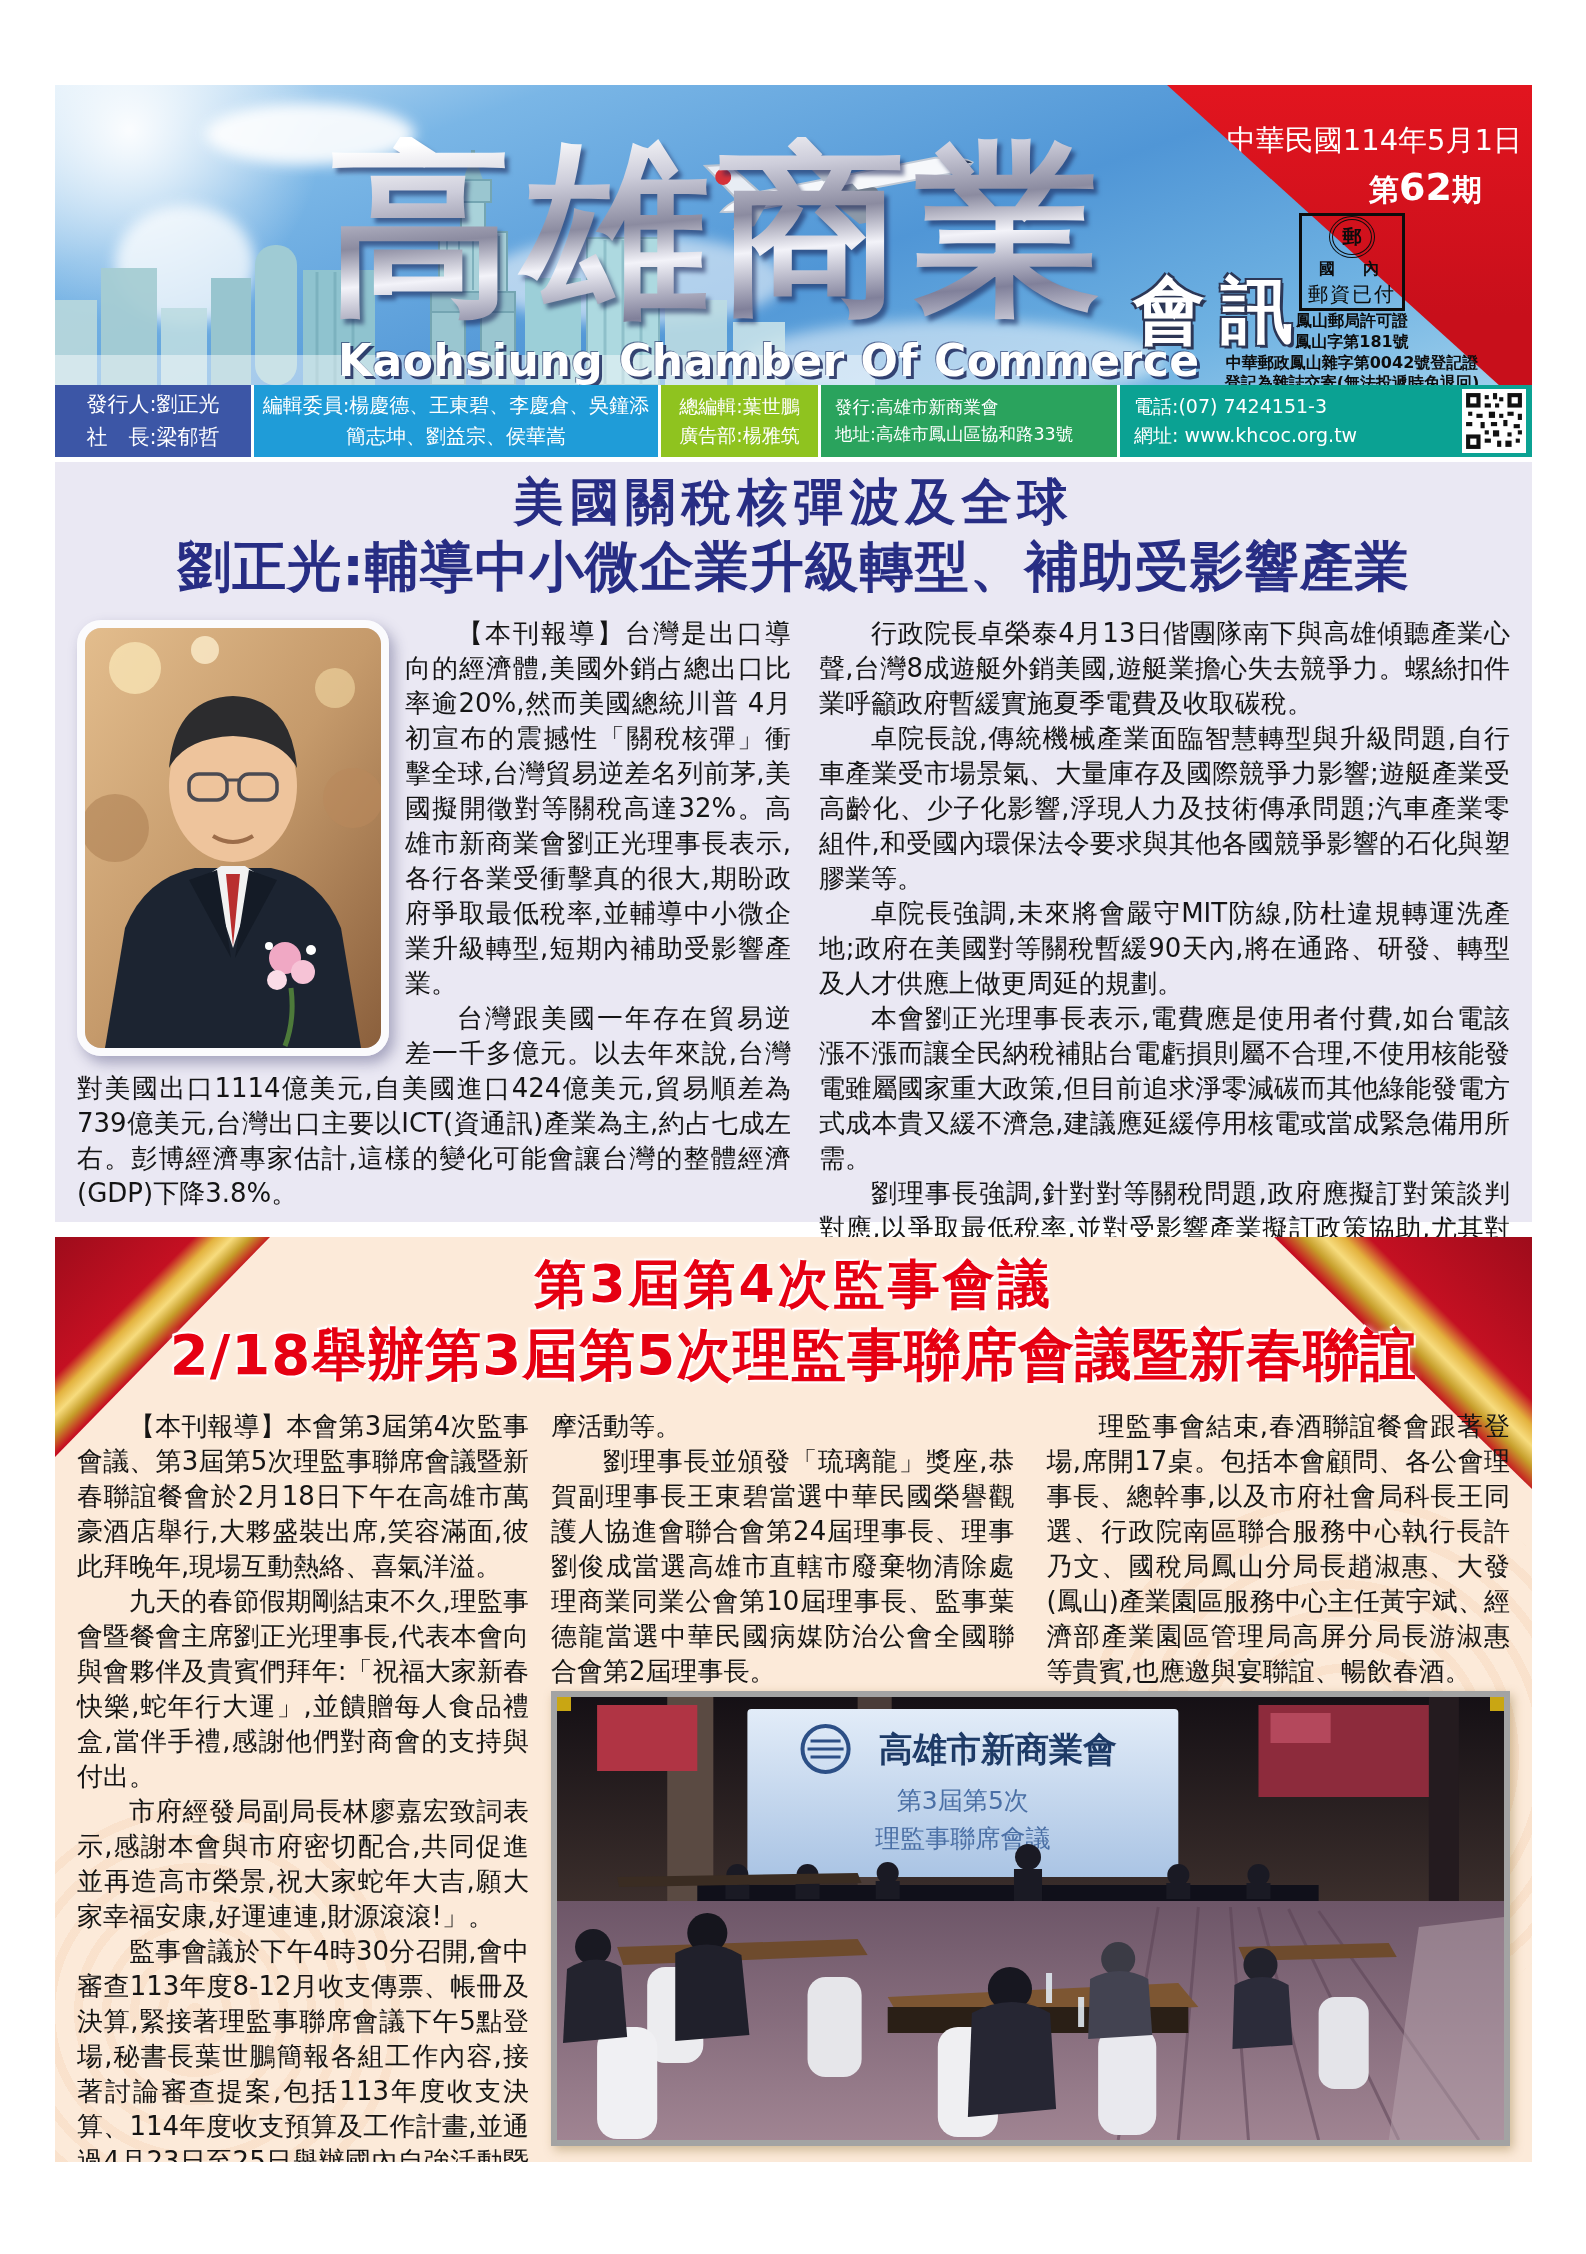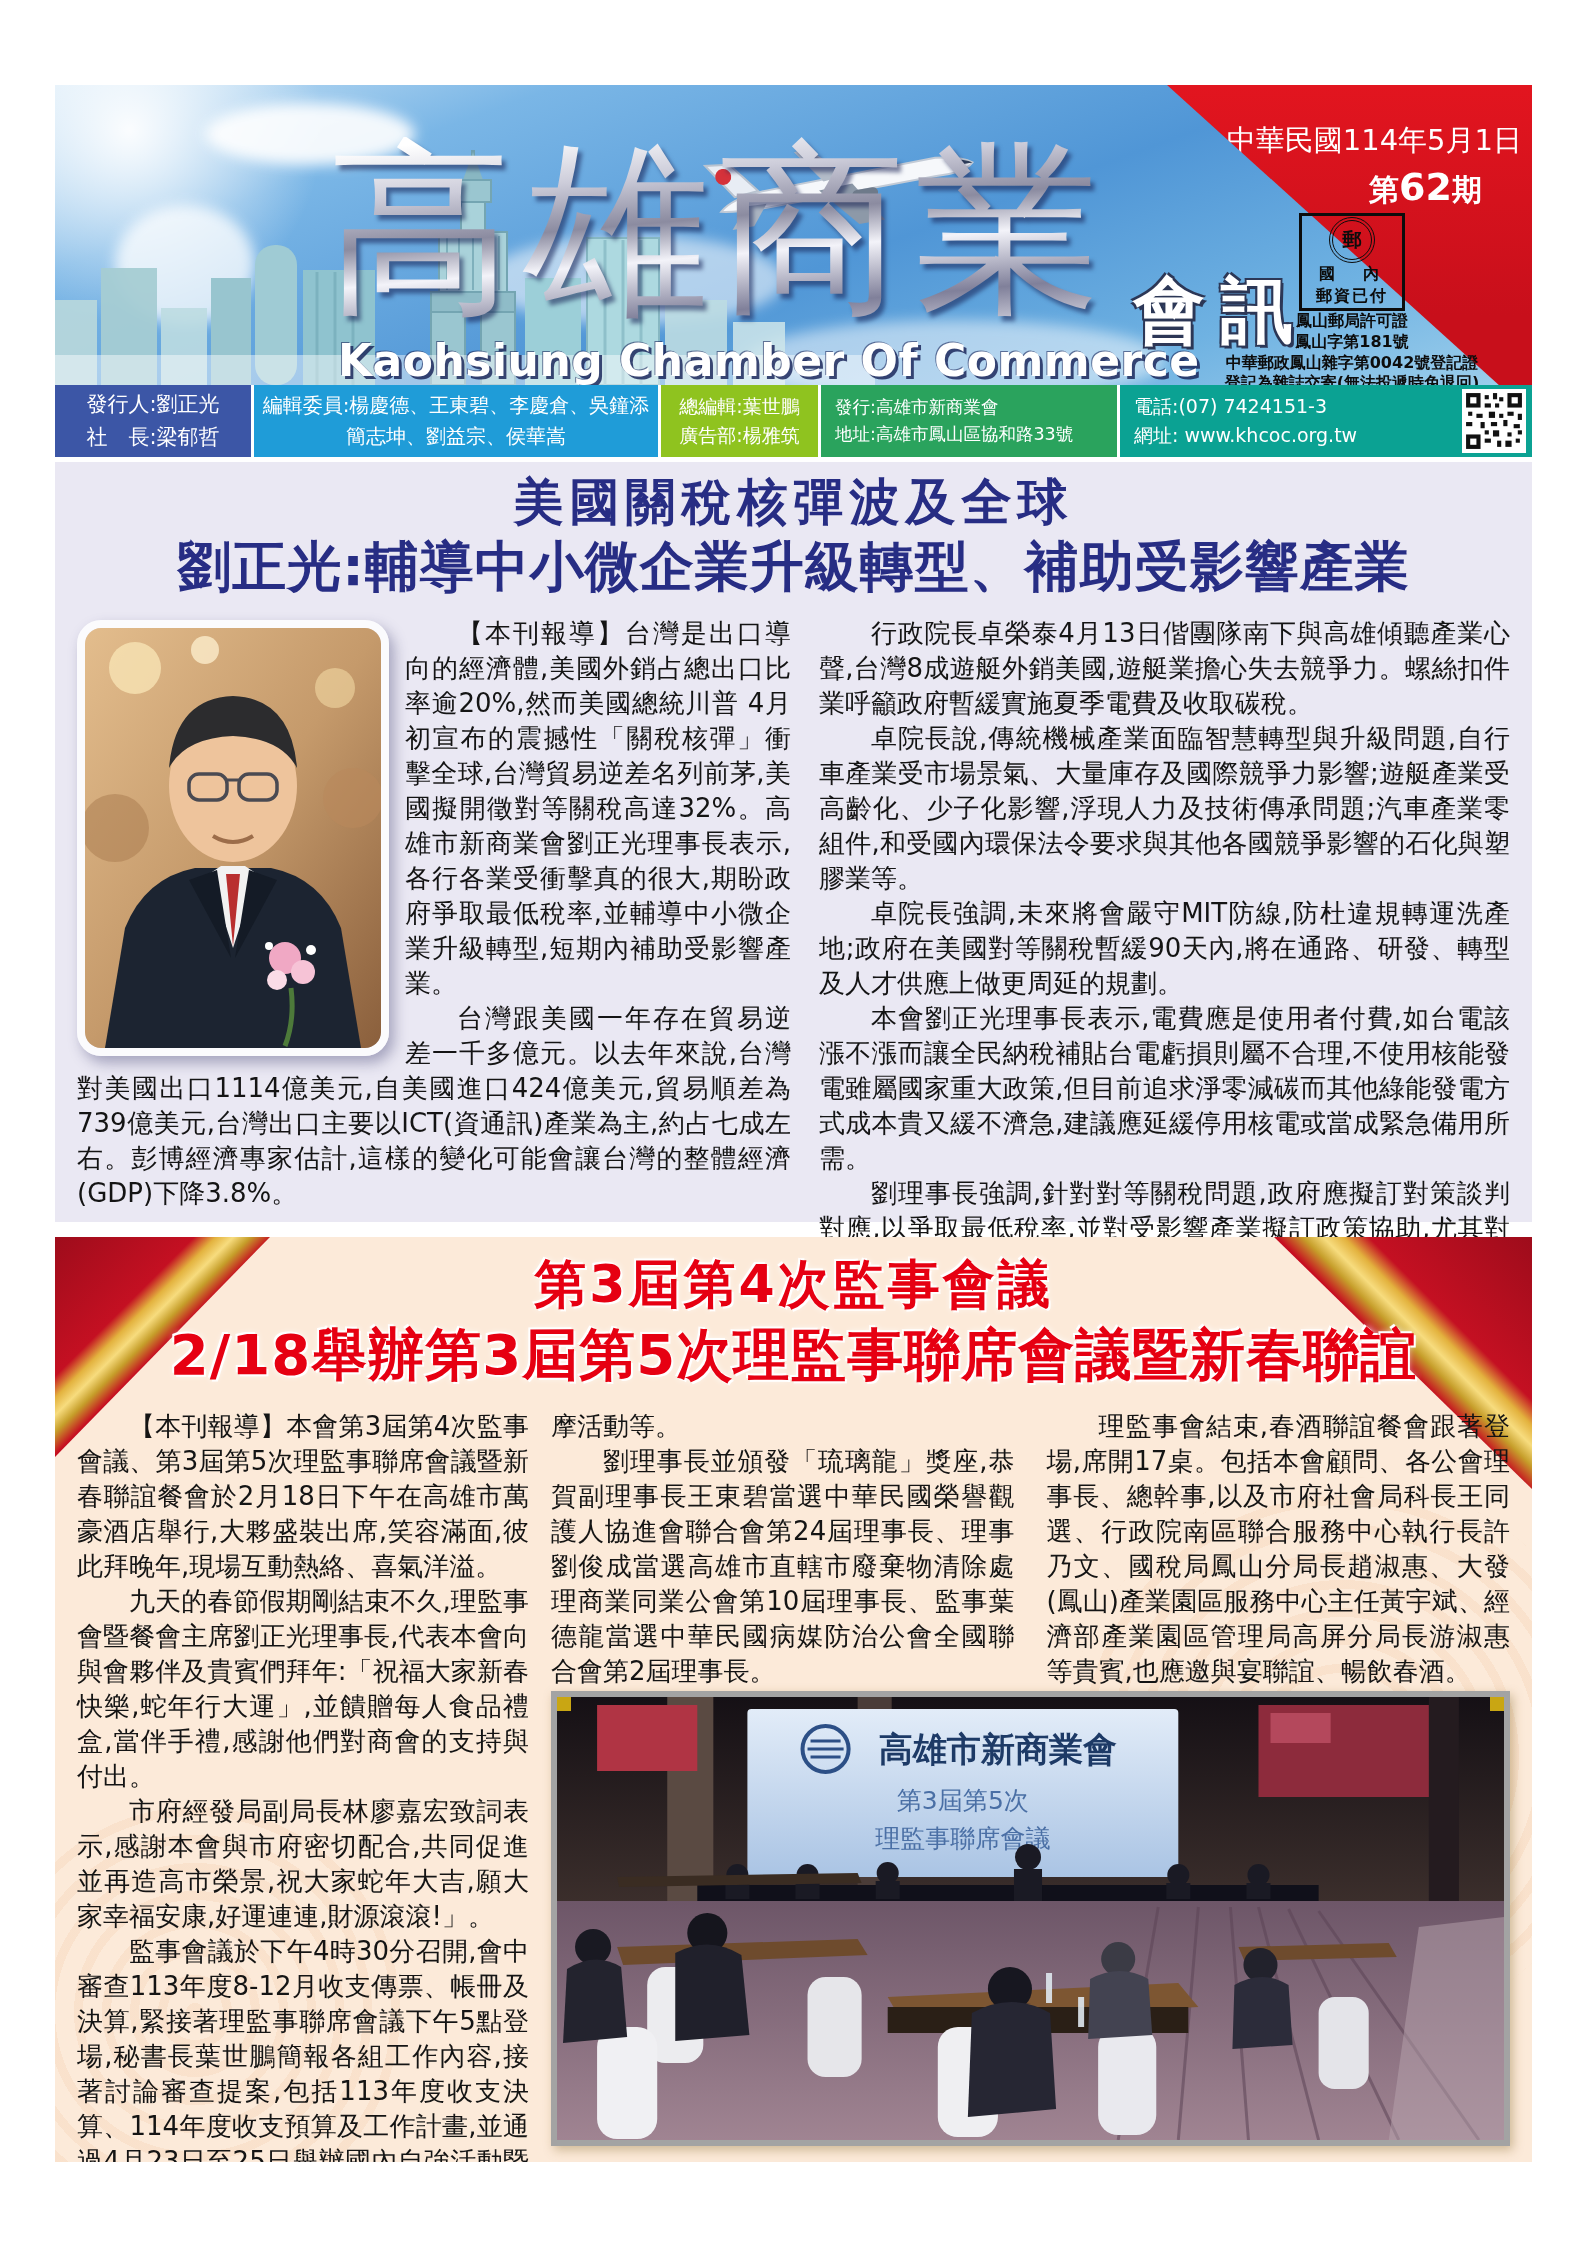--- a/index.html
+++ b/index.html
@@ -13,21 +13,21 @@
     background:linear-gradient(160deg,#cfe6f7 0%,#7ab6e6 22%,#5096d6 55%,#6fb2e2 80%,#9fd0ec 100%);}
   .sunflare{position:absolute;left:-70px;top:-80px;width:380px;height:330px;
     background:radial-gradient(circle at 38% 38%,rgba(255,255,255,.95),rgba(255,255,255,0) 62%);}
   .cloud{position:absolute;background:#fff;border-radius:50%;filter:blur(7px);}
   .cloud.c1{left:150px;top:18px;width:210px;height:62px;opacity:.9;}
   .cloud.c2{left:60px;top:120px;width:140px;height:120px;opacity:.75;}
   .cloud.c3{left:430px;top:150px;width:300px;height:90px;opacity:.55;}
   .cloud.c4{left:690px;top:235px;width:420px;height:80px;opacity:.5;}
   .skyline{position:absolute;left:0;bottom:0;width:820px;height:235px;}
   .plane{position:absolute;left:645px;top:42px;width:300px;height:110px;transform:rotate(-10deg);}
-  .brand-main{position:absolute;left:272px;top:52px;font-size:186px;font-weight:normal;line-height:1;
+  .brand-main{position:absolute;left:272px;top:52px;font-size:186px;font-weight:bold;line-height:1;
     letter-spacing:10px;z-index:2;
     background:linear-gradient(175deg,#ffffff 6%,#cdcdda 26%,#8b8ba0 45%,#f3f3f9 60%,#80809a 82%,#dcdce6 100%);
     -webkit-background-clip:text;background-clip:text;color:transparent;
     filter:drop-shadow(4px 5px 2px rgba(20,30,80,.55));}
   .brand-sub{position:absolute;left:1078px;top:178px;font-size:72px;font-weight:bold;color:#fff;
     letter-spacing:16px;z-index:2;
     text-shadow:3px 3px 0 #2c3756,-2px -2px 0 #2c3756,2px -2px 0 #2c3756,-2px 2px 0 #2c3756;}
   .brand-en{position:absolute;left:283px;top:250px;font-size:44px;font-weight:bold;color:#fff;
     letter-spacing:0.5px;z-index:2;white-space:nowrap;
     text-shadow:3px 3px 0 rgba(28,40,92,.85),-1px -1px 0 rgba(28,40,92,.6);}
@@ -36,21 +36,21 @@
     clip-path:polygon(0 0,100% 0,100% 100%);}
   .banner-date{position:absolute;top:36px;right:10px;font-size:29px;color:#fff;white-space:nowrap;}
   .banner-issue{position:absolute;top:80px;right:50px;font-size:30px;color:#fff;font-weight:bold;}
   .banner-issue .num{font-size:38px;}
   .postal{position:absolute;right:0;top:128px;width:360px;text-align:center;z-index:4;color:#0c0c0c;}
   .stamp-box{width:100px;height:92px;border:3px solid #0c0c0c;margin:0 auto;display:flex;
     flex-direction:column;align-items:center;justify-content:center;gap:1px;}
   .stamp-circle{width:38px;height:38px;border:4px double #0c0c0c;border-radius:50%;display:flex;
     align-items:center;justify-content:center;font-size:19px;font-weight:bold;}
   .stamp-l1{font-size:16px;font-weight:bold;letter-spacing:6px;}
-  .stamp-l2{font-size:16px;font-weight:bold;letter-spacing:2px;}
+  .stamp-l2{font-size:20px;font-weight:normal;letter-spacing:2px;}
   .permit{font-size:16px;font-weight:bold;line-height:1.3;}
   .reg{font-size:16px;font-weight:bold;line-height:1.3;}
   
   .info-bar{position:absolute;left:55px;top:385px;width:1477px;height:72px;display:flex;gap:3px;}
   .ib{color:#fff;display:flex;flex-direction:column;justify-content:center;text-align:center;
     line-height:1.55;white-space:nowrap;}
   .ib1{width:196px;background:#3c56a6;font-size:21px;}
   .ib2{width:404px;background:#1f9cd8;font-size:20px;}
   .ib3{width:157px;background:#8fc31f;font-size:19px;}
   .ib4{width:282px;background:#2aa35d;font-size:17.5px;text-align:left;padding-left:14px;}

